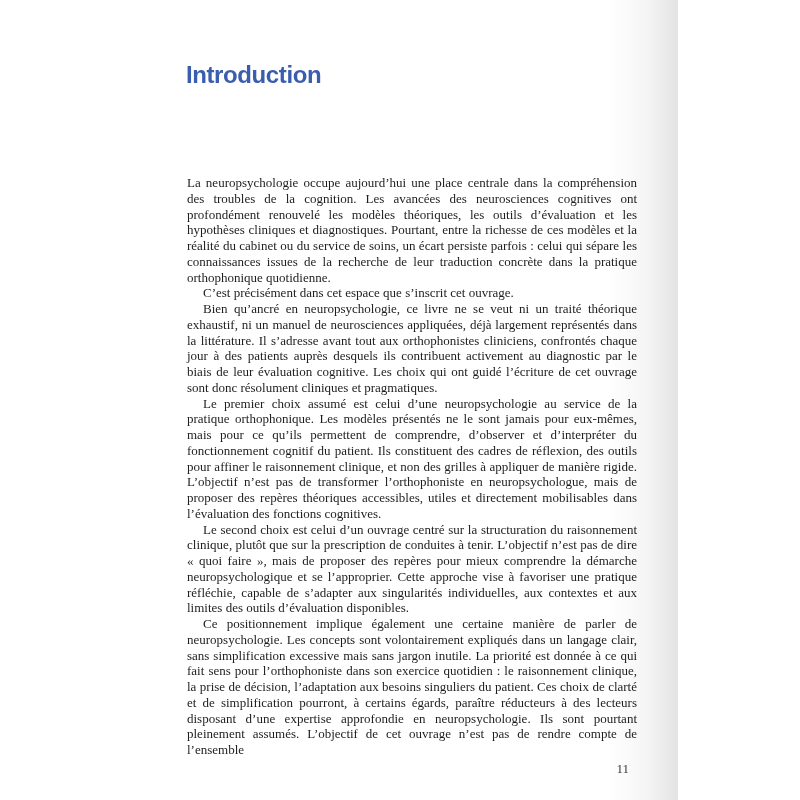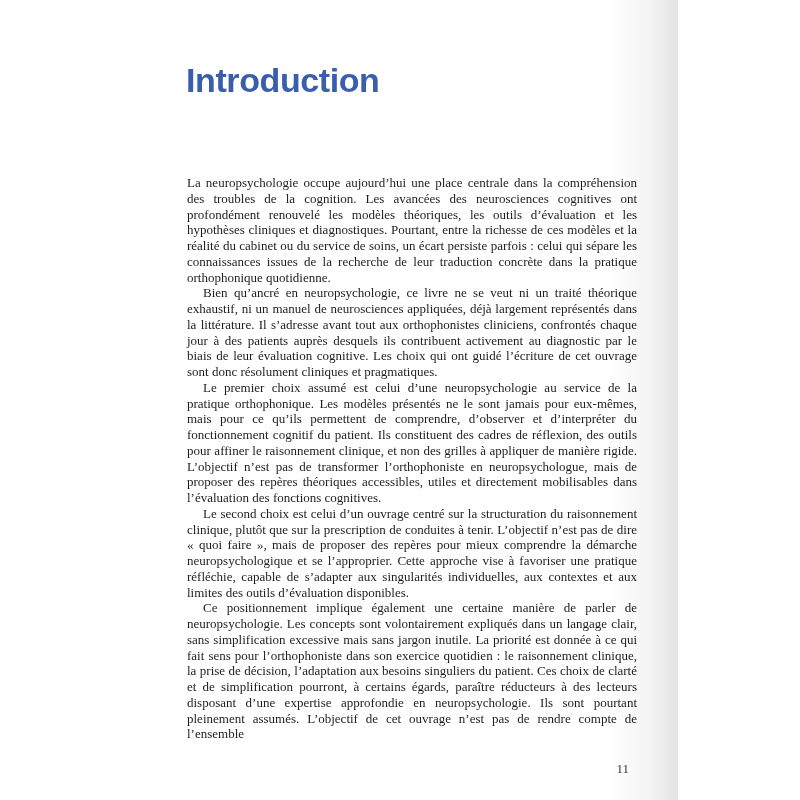--- a/index.html
+++ b/index.html
@@ -28,21 +28,21 @@
     background: linear-gradient(to right, rgba(0,0,0,0) 0%, rgba(0,0,0,0.04) 55%, rgba(0,0,0,0.11) 100%);
     pointer-events: none;
   }
 
   .chapter-title {
     position: absolute;
     left: 186px;
     top: 61px;
     font-family: "Liberation Sans", sans-serif;
     font-weight: 700;
-    font-size: 34px;
+    font-size: 24px;
     letter-spacing: -0.4px;
     color: #3b5dad;
   }
 
   .body-text {
     position: absolute;
     left: 187px;
     top: 175px;
     width: 450px;
     font-size: 13px;
@@ -67,20 +67,21 @@
   }
 </style>
 </head>
 <body>
 
 <div class="book-page">
   <h1 class="chapter-title">Introduction</h1>
 
   <div class="body-text">
       <p class="para">La neuropsychologie occupe aujourd’hui une place centrale dans la compréhension des troubles de la cognition. Les avancées des neurosciences cognitives ont profondément renouvelé les modèles théoriques, les outils d’évaluation et les hypothèses cliniques et diagnostiques. Pourtant, entre la richesse de ces modèles et la réalité du cabinet ou du service de soins, un écart persiste parfois : celui qui sépare les connaissances issues de la recherche de leur traduction concrète dans la pratique orthophonique quotidienne.</p>
+      <p class="para indent">C’est précisément dans cet espace que s’inscrit cet ouvrage.</p>
       <p class="para indent">Bien qu’ancré en neuropsychologie, ce livre ne se veut ni un traité théorique exhaustif, ni un manuel de neurosciences appliquées, déjà largement représentés dans la littérature. Il s’adresse avant tout aux orthophonistes cliniciens, confrontés chaque jour à des patients auprès desquels ils contribuent activement au diagnostic par le biais de leur évaluation cognitive. Les choix qui ont guidé l’écriture de cet ouvrage sont donc résolument cliniques et pragmatiques.</p>
       <p class="para indent">Le premier choix assumé est celui d’une neuropsychologie au service de la pratique orthophonique. Les modèles présentés ne le sont jamais pour eux-mêmes, mais pour ce qu’ils permettent de comprendre, d’observer et d’interpréter du fonctionnement cognitif du patient. Ils constituent des cadres de réflexion, des outils pour affiner le raisonnement clinique, et non des grilles à appliquer de manière rigide. L’objectif n’est pas de transformer l’orthophoniste en neuropsychologue, mais de proposer des repères théoriques accessibles, utiles et directement mobilisables dans l’évaluation des fonctions cognitives.</p>
       <p class="para indent">Le second choix est celui d’un ouvrage centré sur la structuration du raisonnement clinique, plutôt que sur la prescription de conduites à tenir. L’objectif n’est pas de dire « quoi faire », mais de proposer des repères pour mieux comprendre la démarche neuropsychologique et se l’approprier. Cette approche vise à favoriser une pratique réfléchie, capable de s’adapter aux singularités individuelles, aux contextes et aux limites des outils d’évaluation disponibles.</p>
       <p class="para indent">Ce positionnement implique également une certaine manière de parler de neuropsychologie. Les concepts sont volontairement expliqués dans un langage clair, sans simplification excessive mais sans jargon inutile. La priorité est donnée à ce qui fait sens pour l’orthophoniste dans son exercice quotidien : le raisonnement clinique, la prise de décision, l’adaptation aux besoins singuliers du patient. Ces choix de clarté et de simplification pourront, à certains égards, paraître réducteurs à des lecteurs disposant d’une expertise approfondie en neuropsychologie. Ils sont pourtant pleinement assumés. L’objectif de cet ouvrage n’est pas de rendre compte de l’ensemble</p>
     </div>
 
   <div class="page-number">11</div>
 
   <div class="page-edge-shadow"></div>
 </div>

